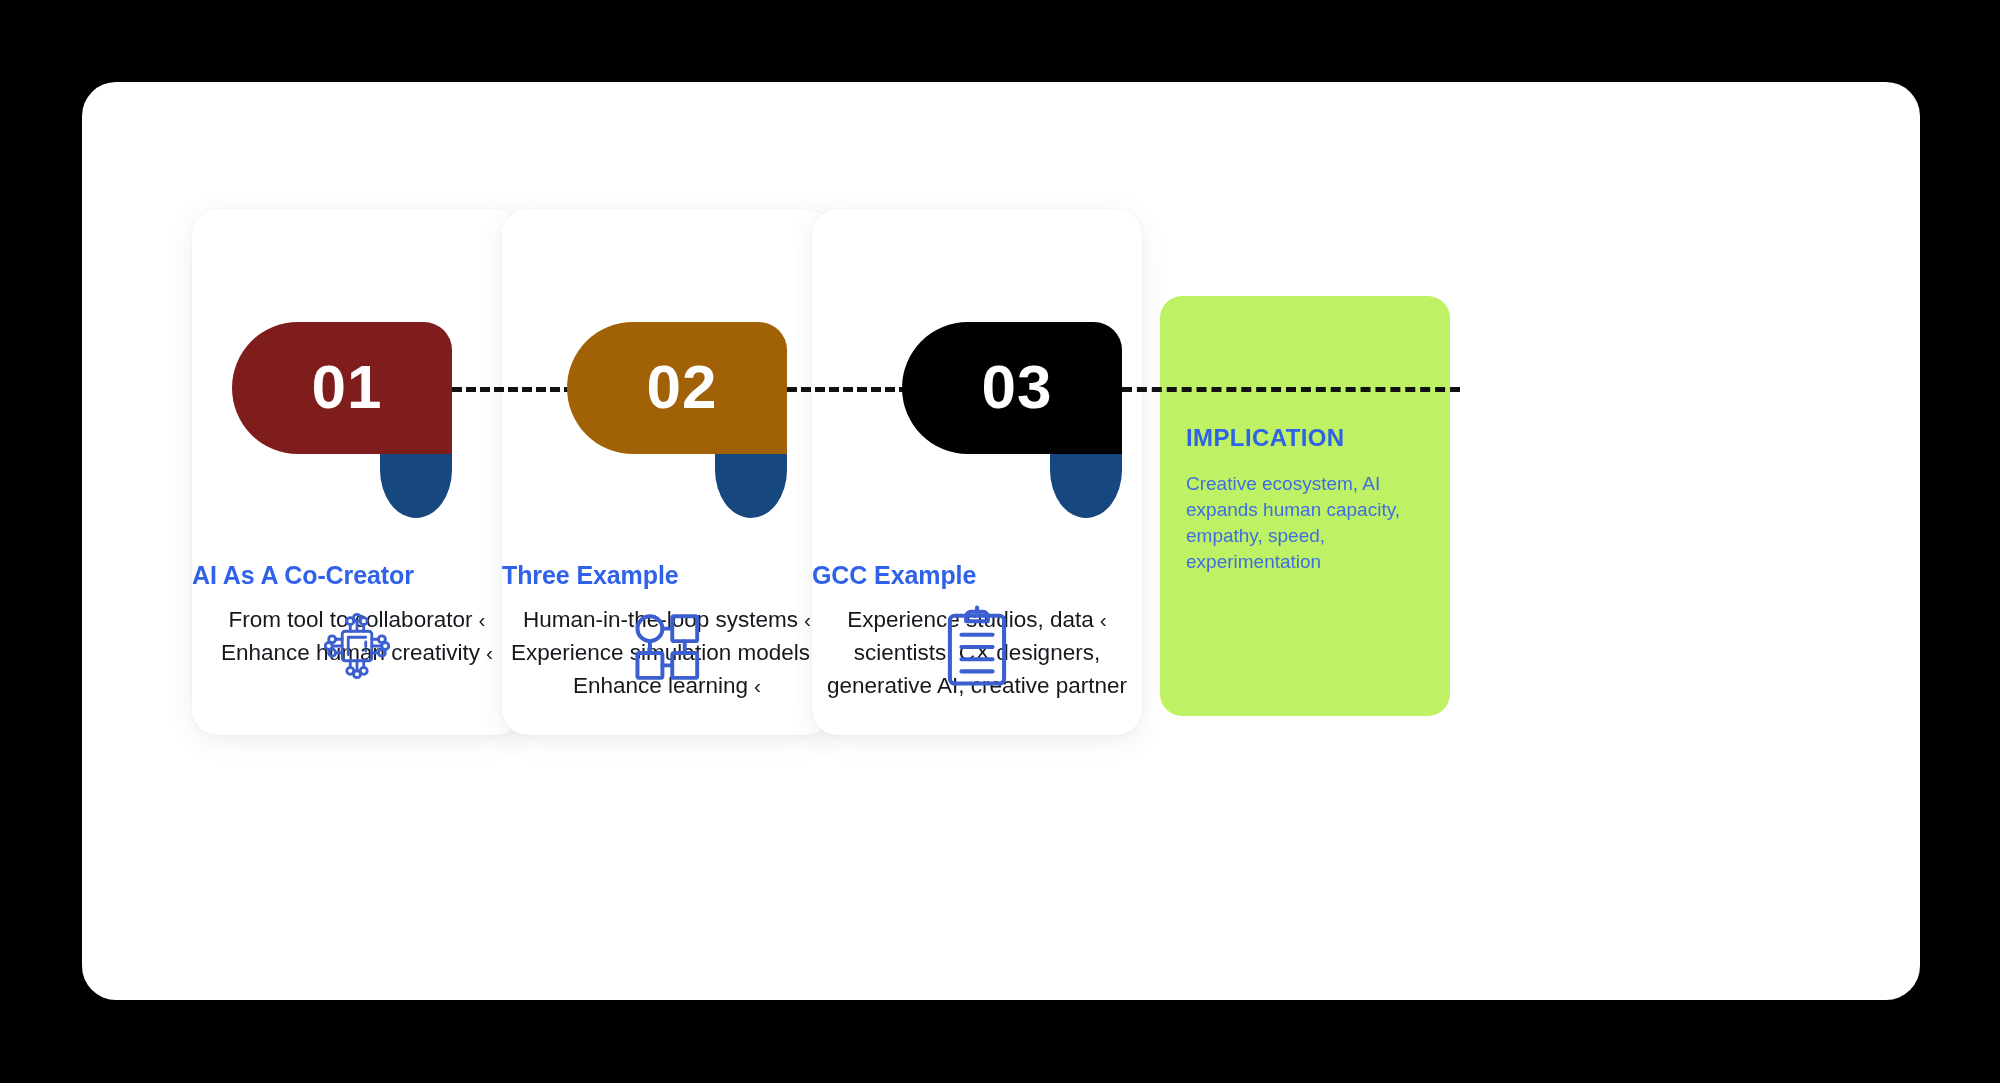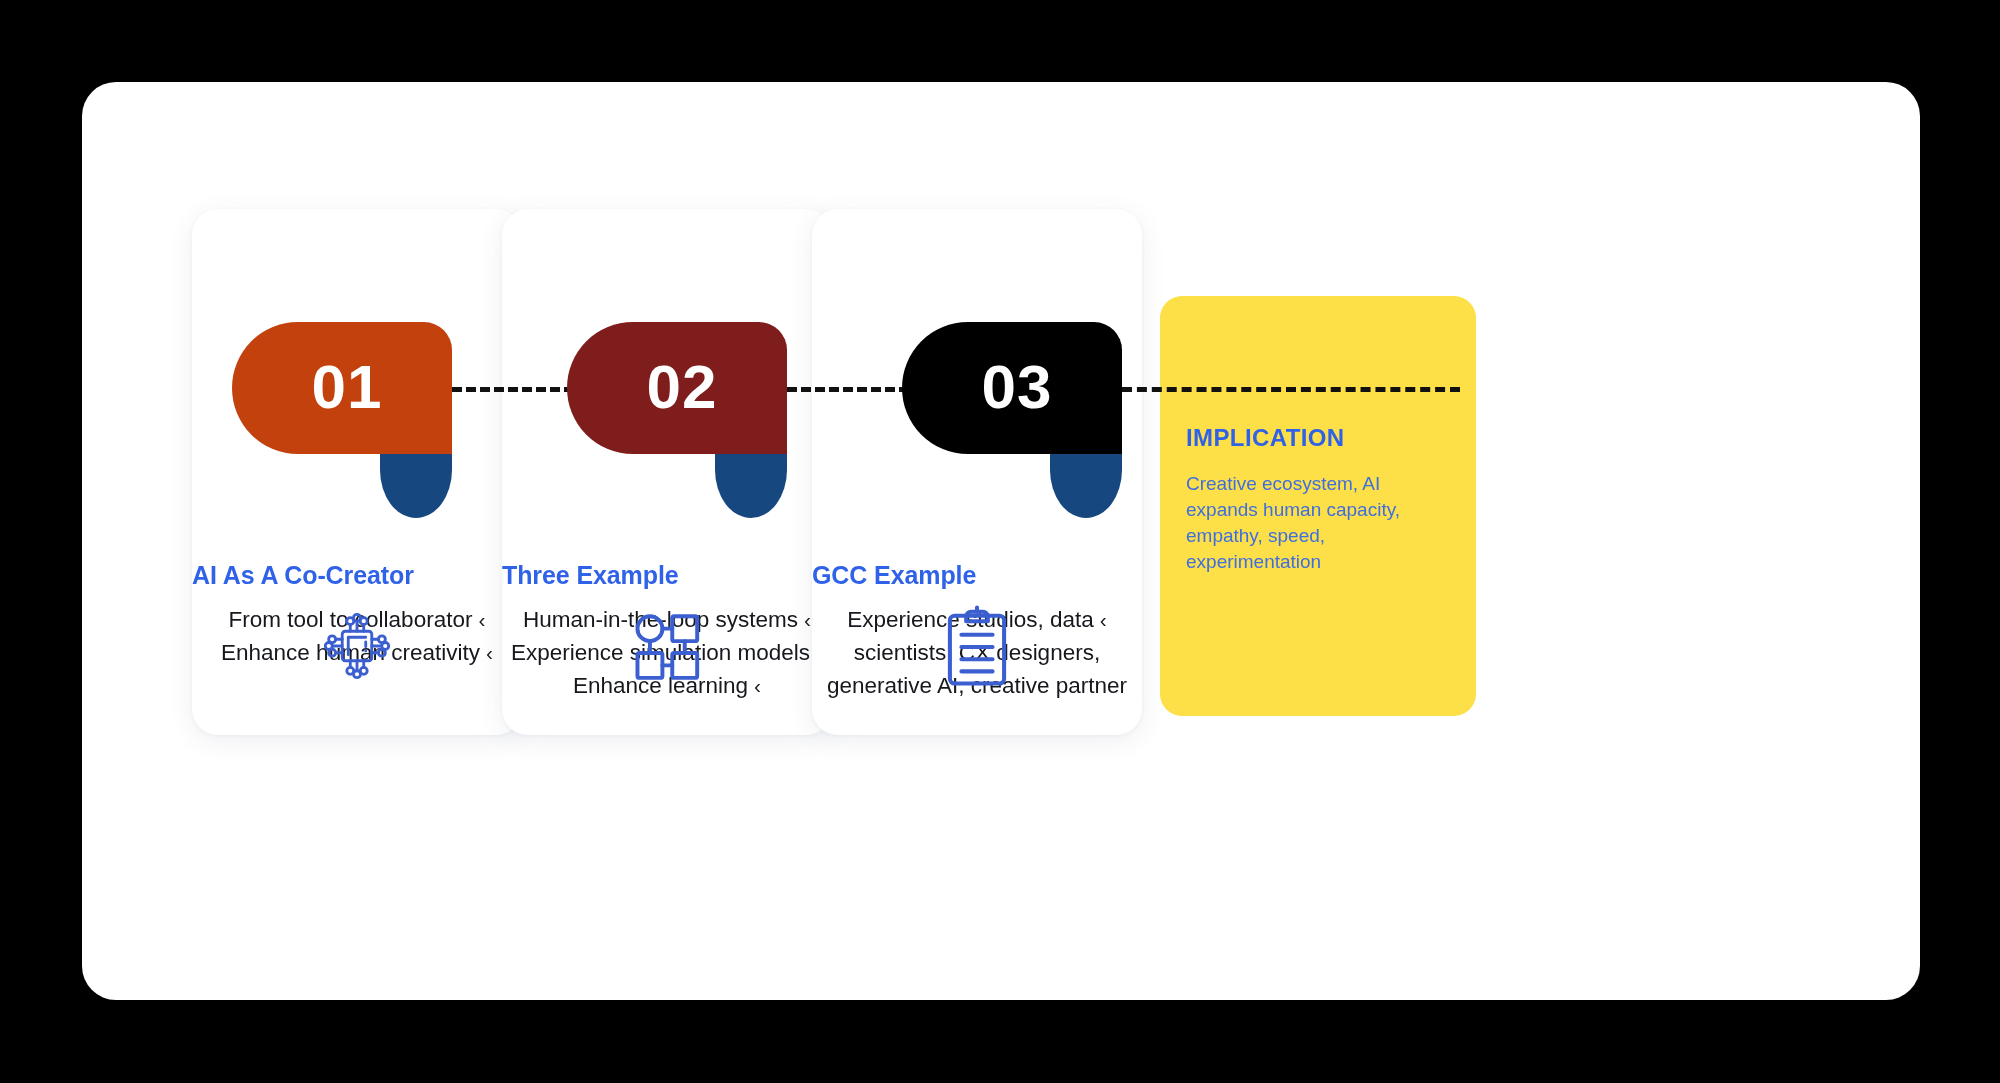--- a/index.html
+++ b/index.html
@@ -246,39 +246,39 @@
         <div class="card-icon">
           <svg width="74" height="84" viewBox="0 0 52 62" fill="none" stroke="#3B5FD0" stroke-width="3" stroke-linecap="round" stroke-linejoin="round">
             <rect x="6" y="8" width="40" height="50" rx="3.5"></rect>
             <path d="M18 8.5c0-2 1.6-3.5 3.6-3.5h8.8c2 0 3.6 1.5 3.6 3.5v3.5H18z"></path>
             <path d="M26 5V1.8"></path>
             <path d="M14.5 22h23M14.5 31h23M14.5 40h23M14.5 49h23"></path>
           </svg>
         </div>
       </div>
 
-      <div id="implication" style="background: #fde047; padding-left: 26px;">
+      <div id="implication" style="background: #bef264;">
         <div id="imp-title" style="color: rgb(47, 98, 232);">IMPLICATION</div>
         <div id="imp-body" style="color: rgb(63, 110, 224);">Creative ecosystem, AI expands human capacity, empathy, speed, experimentation</div>
       </div>
 
       <div class="dash dash-1" style="border-top-color: rgb(17, 17, 17);"></div>
       <div class="dash dash-2" style="border-top-color: rgb(17, 17, 17);"></div>
       <div class="dash dash-3" style="border-top-color: rgb(17, 17, 17);"></div>
 
       <div class="badge-wrap badge-1">
         <div class="badge-tail" style="background: rgb(23, 71, 127);"></div>
-        <div class="badge-pill" style="background: #c2410c; align-items: center;">
+        <div class="badge-pill" style="background: #7f1d1d; align-items: center;">
           <span class="badge-num">01</span>
         </div>
       </div>
 
       <div class="badge-wrap badge-2">
         <div class="badge-tail" style="background: rgb(23, 71, 127);"></div>
-        <div class="badge-pill" style="background: #7f1d1d;">
+        <div class="badge-pill" style="background: #a16207;">
           <span class="badge-num">02</span>
         </div>
       </div>
 
       <div class="badge-wrap badge-3">
         <div class="badge-tail" style="background: rgb(23, 71, 127);"></div>
         <div class="badge-pill" style="background: #000000;">
           <span class="badge-num">03</span>
         </div>
       </div>

